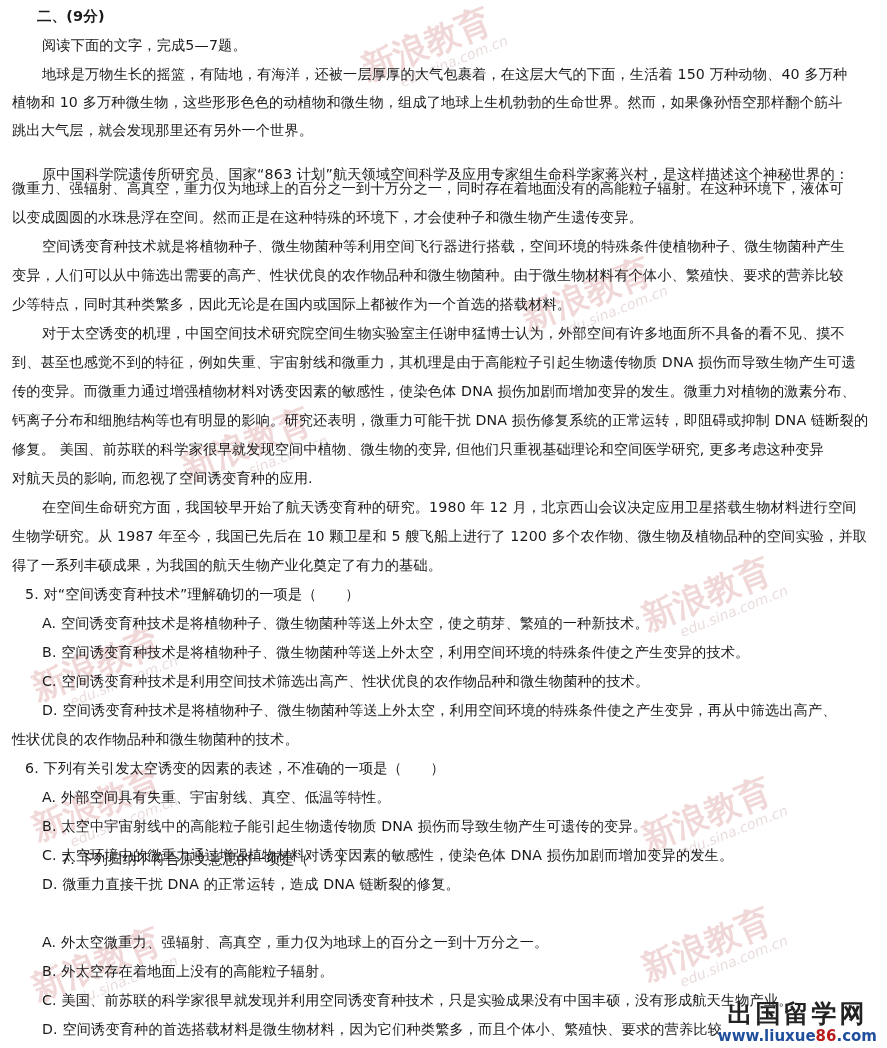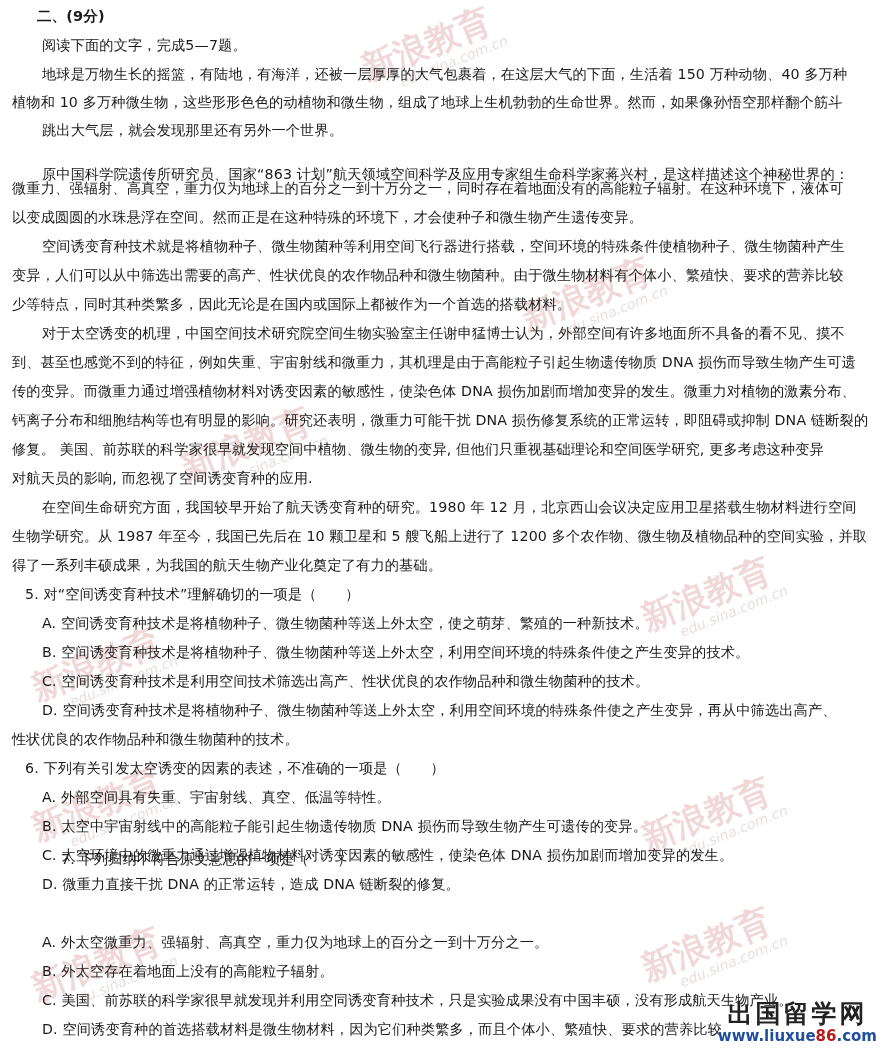--- a/index.html
+++ b/index.html
@@ -38,21 +38,21 @@
   <div class="wm" style="left:30px;top:780px;"><span>新浪教育</span><span class="sub">edu.sina.com.cn</span></div>
   <div class="wm" style="left:640px;top:920px;"><span>新浪教育</span><span class="sub">edu.sina.com.cn</span></div>
   <div class="wm" style="left:30px;top:940px;"><span>新浪教育</span><span class="sub">edu.sina.com.cn</span></div>
 
   <div class="line section-title" style="left:37px;top:6px;">二、(9分)</div>
   <div class="line" style="left:42px;top:35px;">阅读下面的文字，完成5—7题。</div>
 
   <div>
     <div class="line" style="left:42px;top:64px;">地球是万物生长的摇篮，有陆地，有海洋，还被一层厚厚的大气包裹着，在这层大气的下面，生活着 150 万种动物、40 多万种</div>
     <div class="line" style="left:12px;top:92px;">植物和 10 多万种微生物，这些形形色色的动植物和微生物，组成了地球上生机勃勃的生命世界。然而，如果像孙悟空那样翻个筋斗</div>
-    <div class="line" style="left:12px;top:120px;margin-left:30px;">跳出大气层，就会发现那里还有另外一个世界。</div>
+    <div class="line" style="left:12px;top:120px;">跳出大气层，就会发现那里还有另外一个世界。</div>
     <div class="line" style="left:42px;top:164px;">原中国科学院遗传所研究员、国家“863 计划”航天领域空间科学及应用专家组生命科学家蒋兴村，是这样描述这个神秘世界的：</div>
     <div class="line" style="left:12px;top:178px;">微重力、强辐射、高真空，重力仅为地球上的百分之一到十万分之一，同时存在着地面没有的高能粒子辐射。在这种环境下，液体可</div>
     <div class="line" style="left:12px;top:207px;">以变成圆圆的水珠悬浮在空间。然而正是在这种特殊的环境下，才会使种子和微生物产生遗传变异。</div>
     <div class="line" style="left:42px;top:236px;">空间诱变育种技术就是将植物种子、微生物菌种等利用空间飞行器进行搭载，空间环境的特殊条件使植物种子、微生物菌种产生</div>
     <div class="line" style="left:12px;top:265px;">变异，人们可以从中筛选出需要的高产、性状优良的农作物品种和微生物菌种。由于微生物材料有个体小、繁殖快、要求的营养比较</div>
     <div class="line" style="left:12px;top:294px;">少等特点，同时其种类繁多，因此无论是在国内或国际上都被作为一个首选的搭载材料。</div>
     <div class="line" style="left:42px;top:323px;">对于太空诱变的机理，中国空间技术研究院空间生物实验室主任谢申猛博士认为，外部空间有许多地面所不具备的看不见、摸不</div>
     <div class="line" style="left:12px;top:352px;">到、甚至也感觉不到的特征，例如失重、宇宙射线和微重力，其机理是由于高能粒子引起生物遗传物质 DNA 损伤而导致生物产生可遗</div>
     <div class="line" style="left:12px;top:381px;">传的变异。而微重力通过增强植物材料对诱变因素的敏感性，使染色体 DNA 损伤加剧而增加变异的发生。微重力对植物的激素分布、</div>
     <div class="line" style="left:12px;top:410px;">钙离子分布和细胞结构等也有明显的影响。研究还表明，微重力可能干扰 DNA 损伤修复系统的正常运转，即阻碍或抑制 DNA 链断裂的</div>

